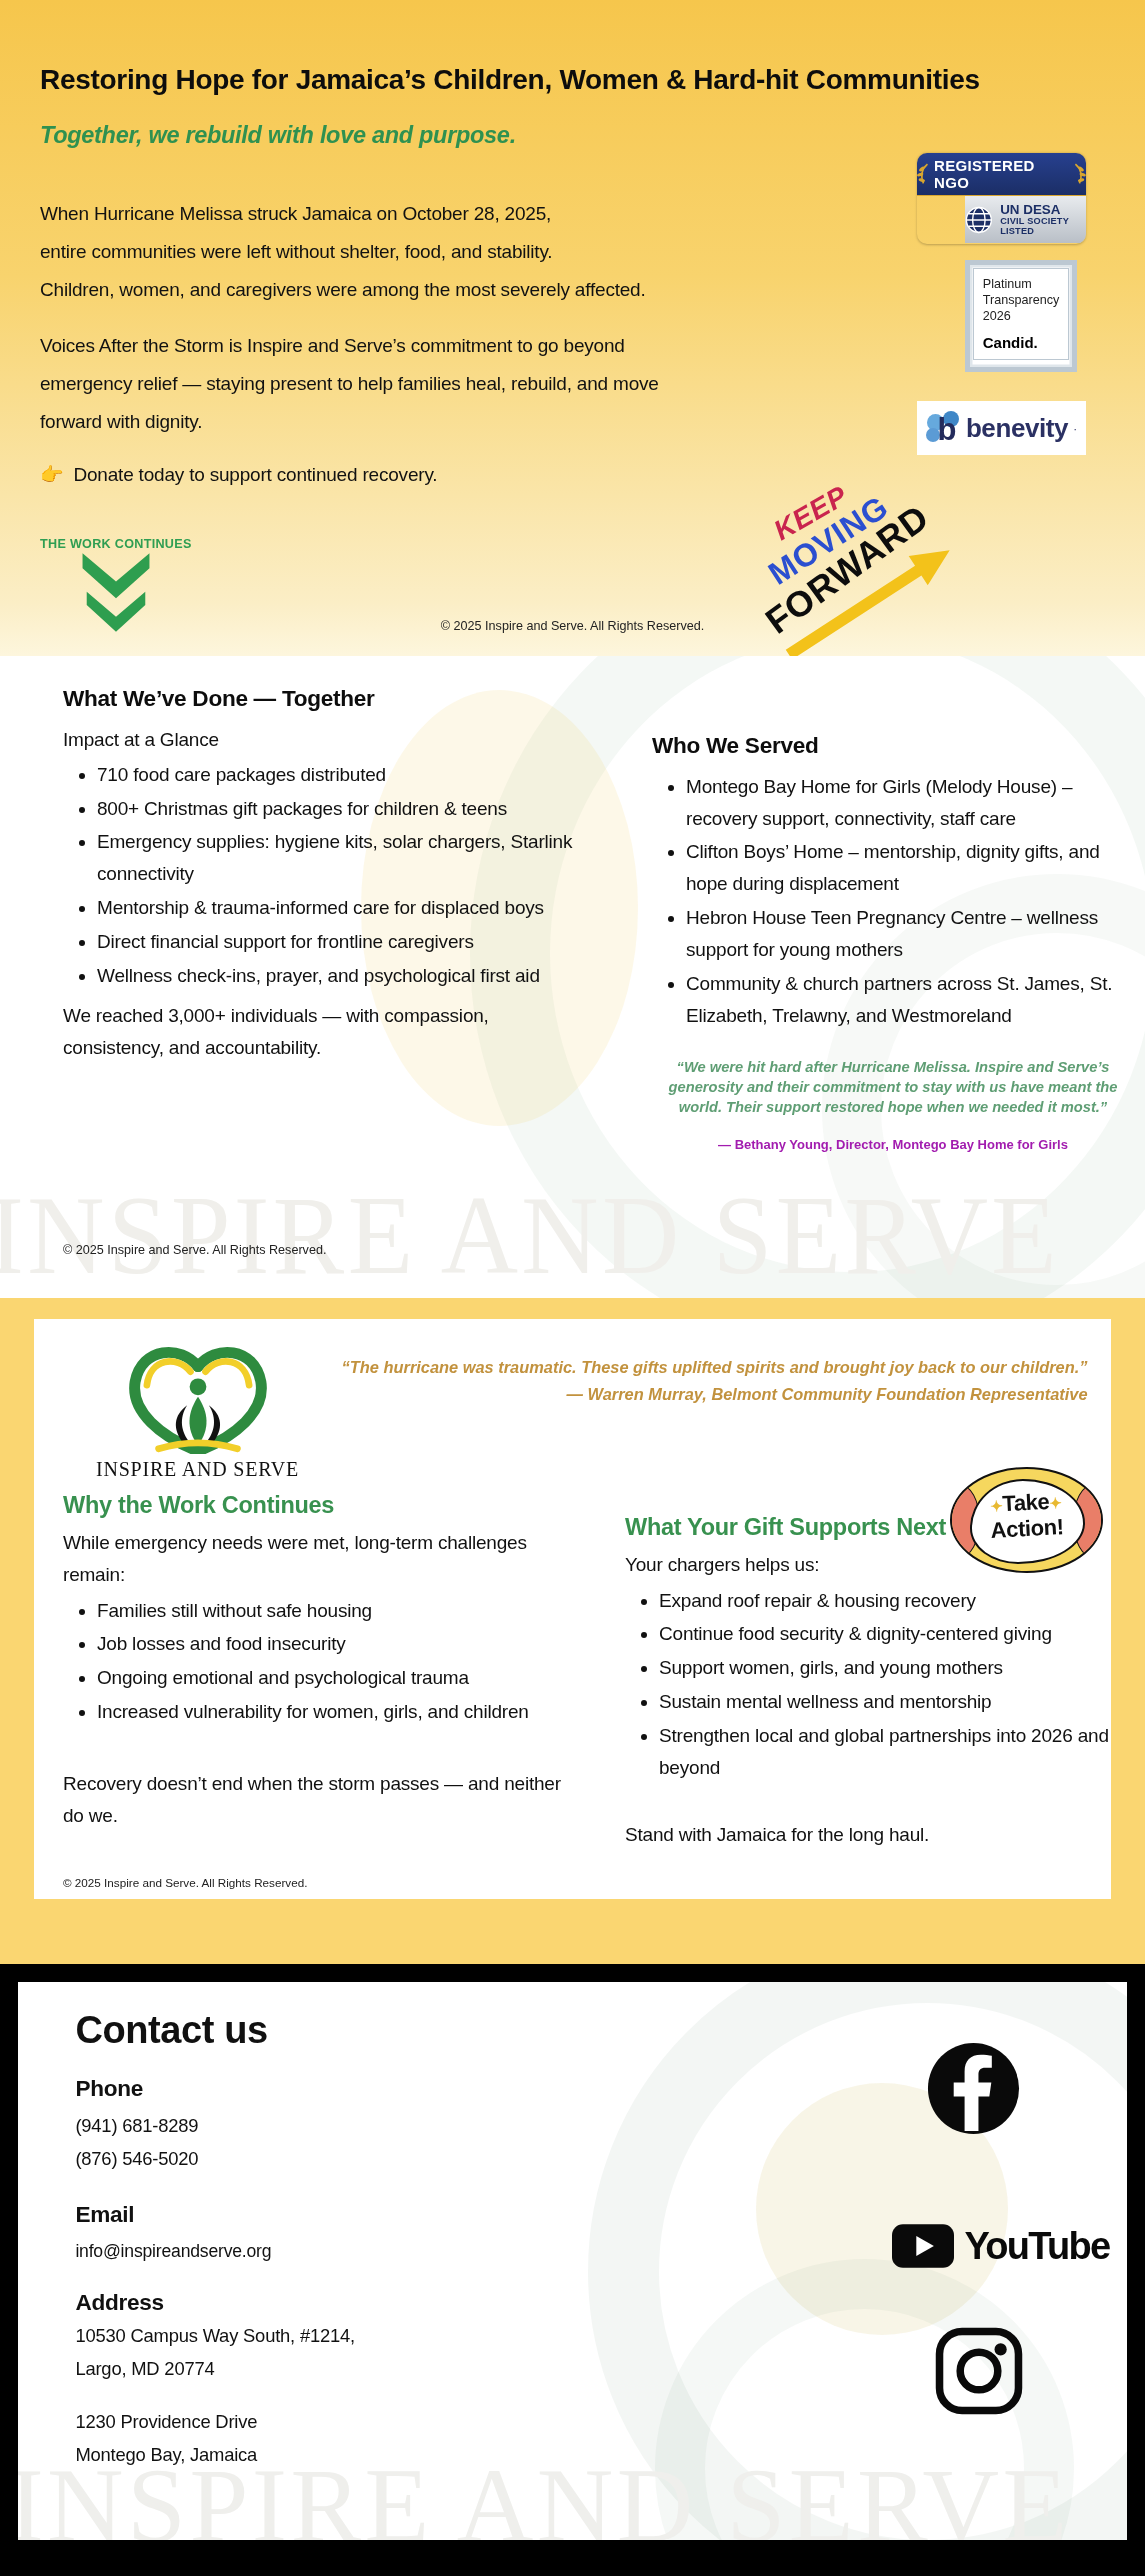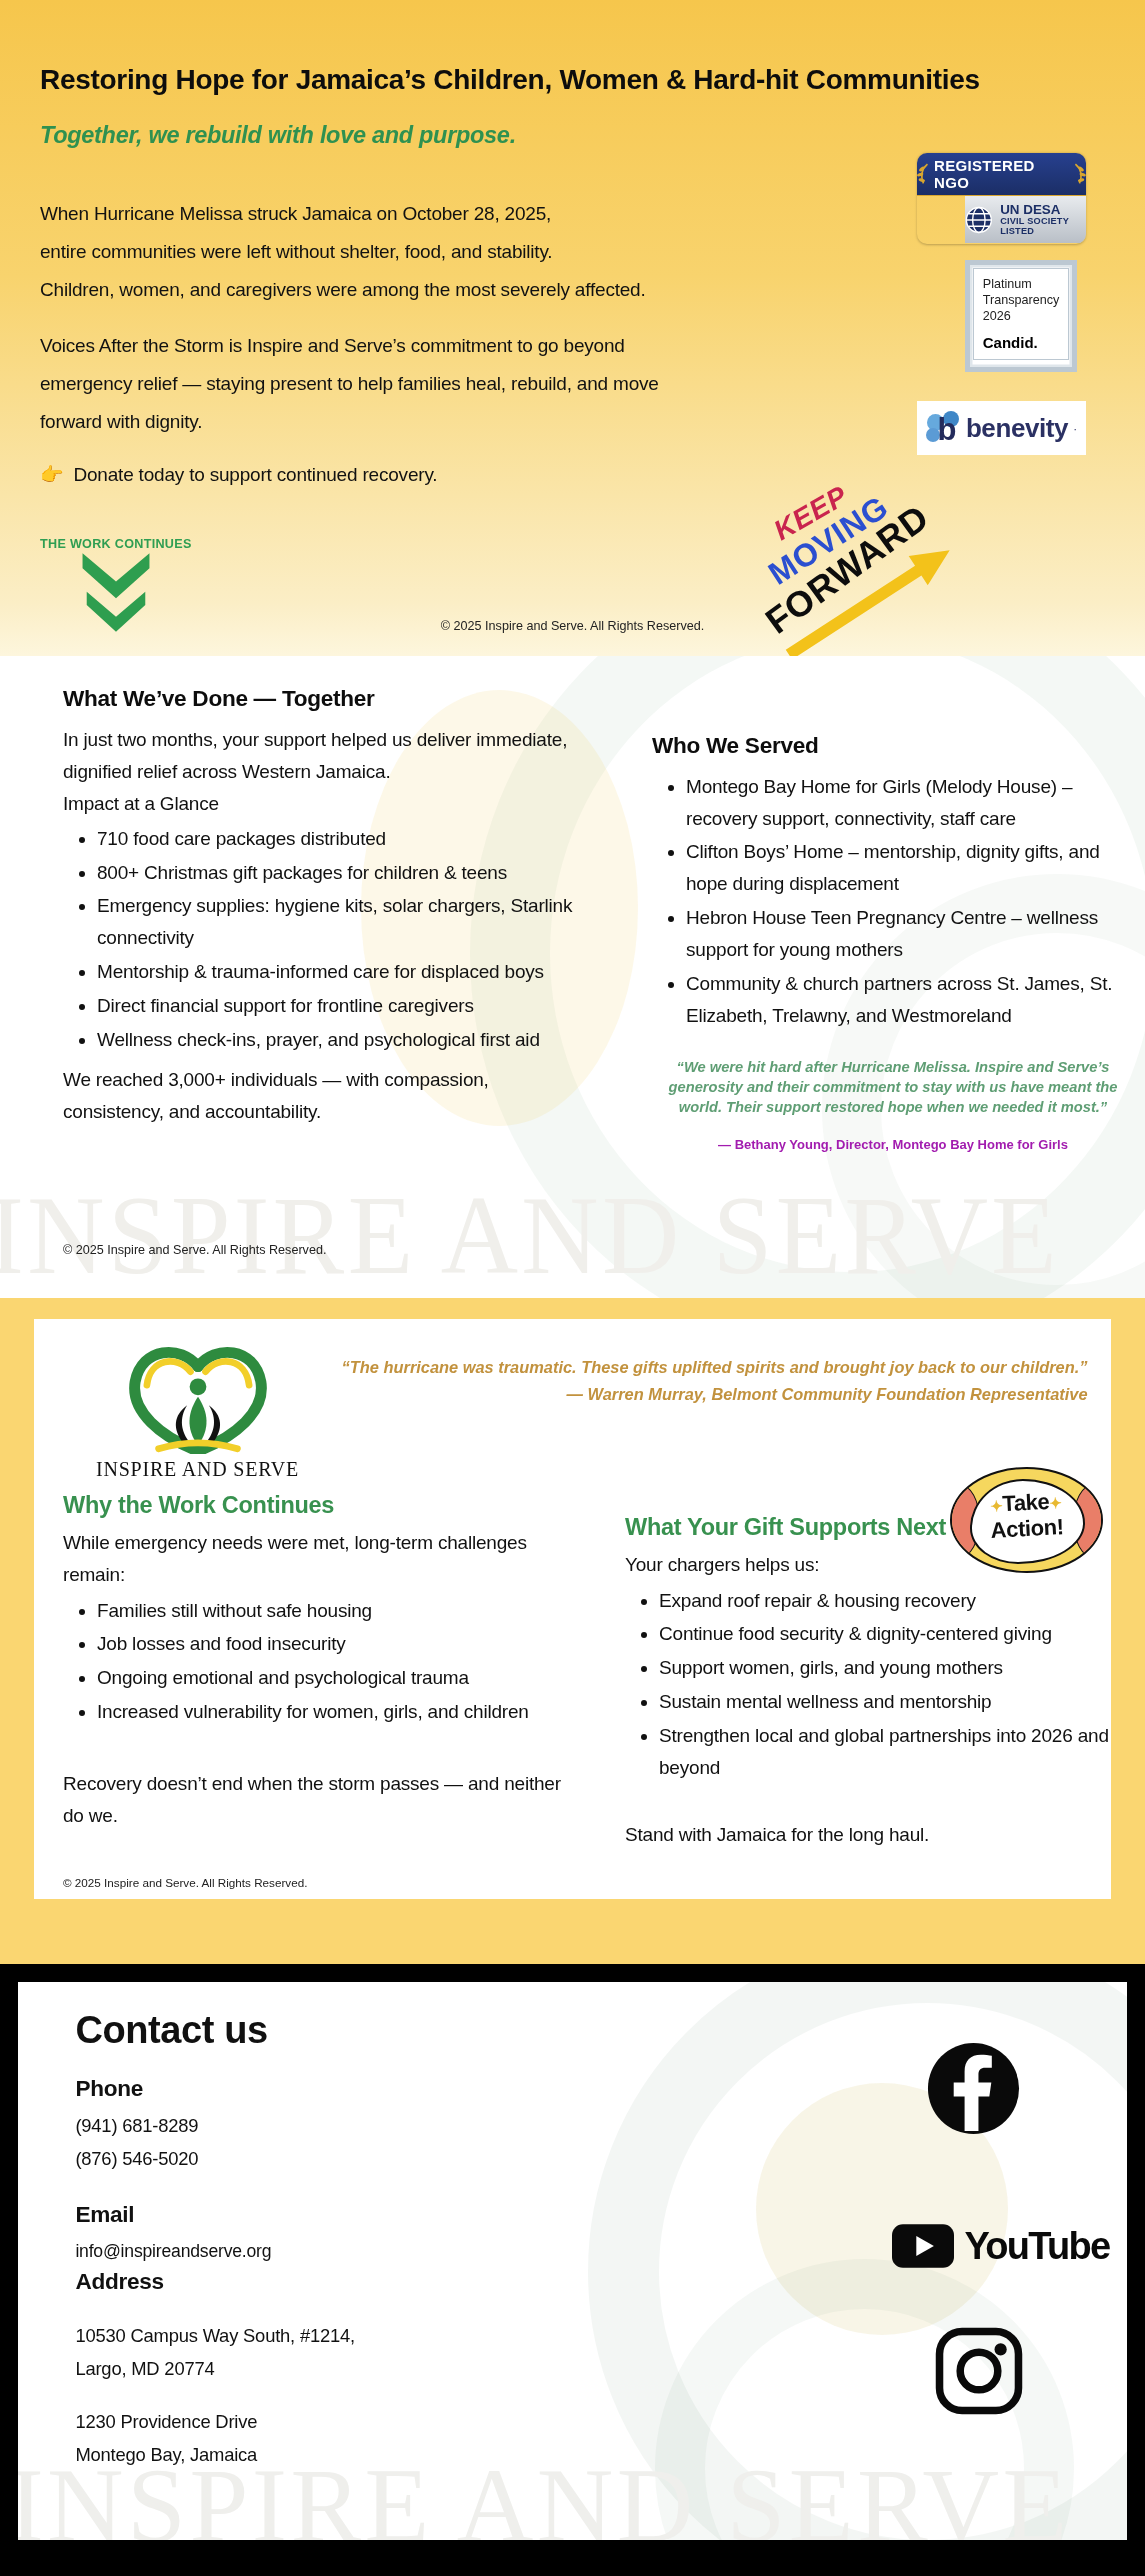--- a/index.html
+++ b/index.html
@@ -102,21 +102,21 @@
   .footer{position:absolute;left:0;top:1964px;width:1145px;height:612px;background:#000;}
   .fcard{position:absolute;left:18.4px;top:18.4px;width:1109px;height:558px;background:#fff;overflow:hidden;}
   .fcard .g1{left:570px;top:-50px;width:537px;height:537px;border:71px solid rgba(90,130,100,0.07);}
   .fcard .g2{left:738px;top:101px;width:252px;height:252px;background:rgba(235,225,185,0.35);}
   .fcard .g3{left:637px;top:277px;width:319px;height:319px;border:50px solid rgba(90,130,100,0.06);}
   .contact-h{position:absolute;left:57px;top:27px;font-size:38px;font-weight:800;letter-spacing:-0.4px;}
   .flabel{position:absolute;left:57px;font-size:22.6px;font-weight:800;letter-spacing:-0.3px;}
   .ftext{position:absolute;left:57px;font-size:18.4px;line-height:33px;white-space:pre-line;letter-spacing:-0.2px;}
   .lbl-phone{top:94px;text-align:right;} .txt-phones{top:127px;}
   .lbl-email{top:220px;} .txt-email{top:253px;font-size:17.6px;}
-  .lbl-addr{top:287px;} .txt-addr1{top:337px;} .txt-addr2{top:423px;}
+  .lbl-addr{top:308px;} .txt-addr1{top:337px;} .txt-addr2{top:423px;}
   .soc-fb{position:absolute;left:906px;top:57px;cursor:pointer;}
   .soc-yt{position:absolute;left:874px;top:242px;display:flex;align-items:center;gap:10px;cursor:pointer;}
   .yt-word{font-size:38px;font-weight:800;letter-spacing:-1.7px;color:#0a0a0a;}
   .soc-ig{position:absolute;left:914px;top:342px;cursor:pointer;}
   .fwatermark{position:absolute;left:-10px;top:463px;width:1129px;white-space:nowrap;overflow:hidden;
         font-family:"Liberation Serif",serif;font-size:106px;color:#efefec;letter-spacing:3.4px;pointer-events:none;}
 </style>
 </head>
 <body>
 
@@ -206,21 +206,20 @@
   </section>
 
   <section class="impact">
     <div class="ghost-arc g1"></div>
     <div class="ghost-arc g2"></div>
     <div class="ghost-arc g3"></div>
     <div class="watermark">INSPIRE AND SERVE</div>
 
     <div class="col-left">
       <h2 class="sec">What We’ve Done — Together</h2>
-      <p class="body-t">In just two months, your support helped us deliver immediate, dignified relief across Western Jamaica.</p>
       <p class="body-t">Impact at a Glance</p>
       <ul class="blist" style="width:482px">
         <li>710 food care packages distributed</li>
         <li>800+ Christmas gift packages for children &amp; teens</li>
         <li>Emergency supplies: hygiene kits, solar chargers, Starlink connectivity</li>
         <li>Mentorship &amp; trauma-informed care for displaced boys</li>
         <li>Direct financial support for frontline caregivers</li>
         <li>Wellness check-ins, prayer, and psychological first aid</li>
       </ul>
       <div class="closing">We reached 3,000+ individuals — with compassion, consistency, and accountability.</div>

